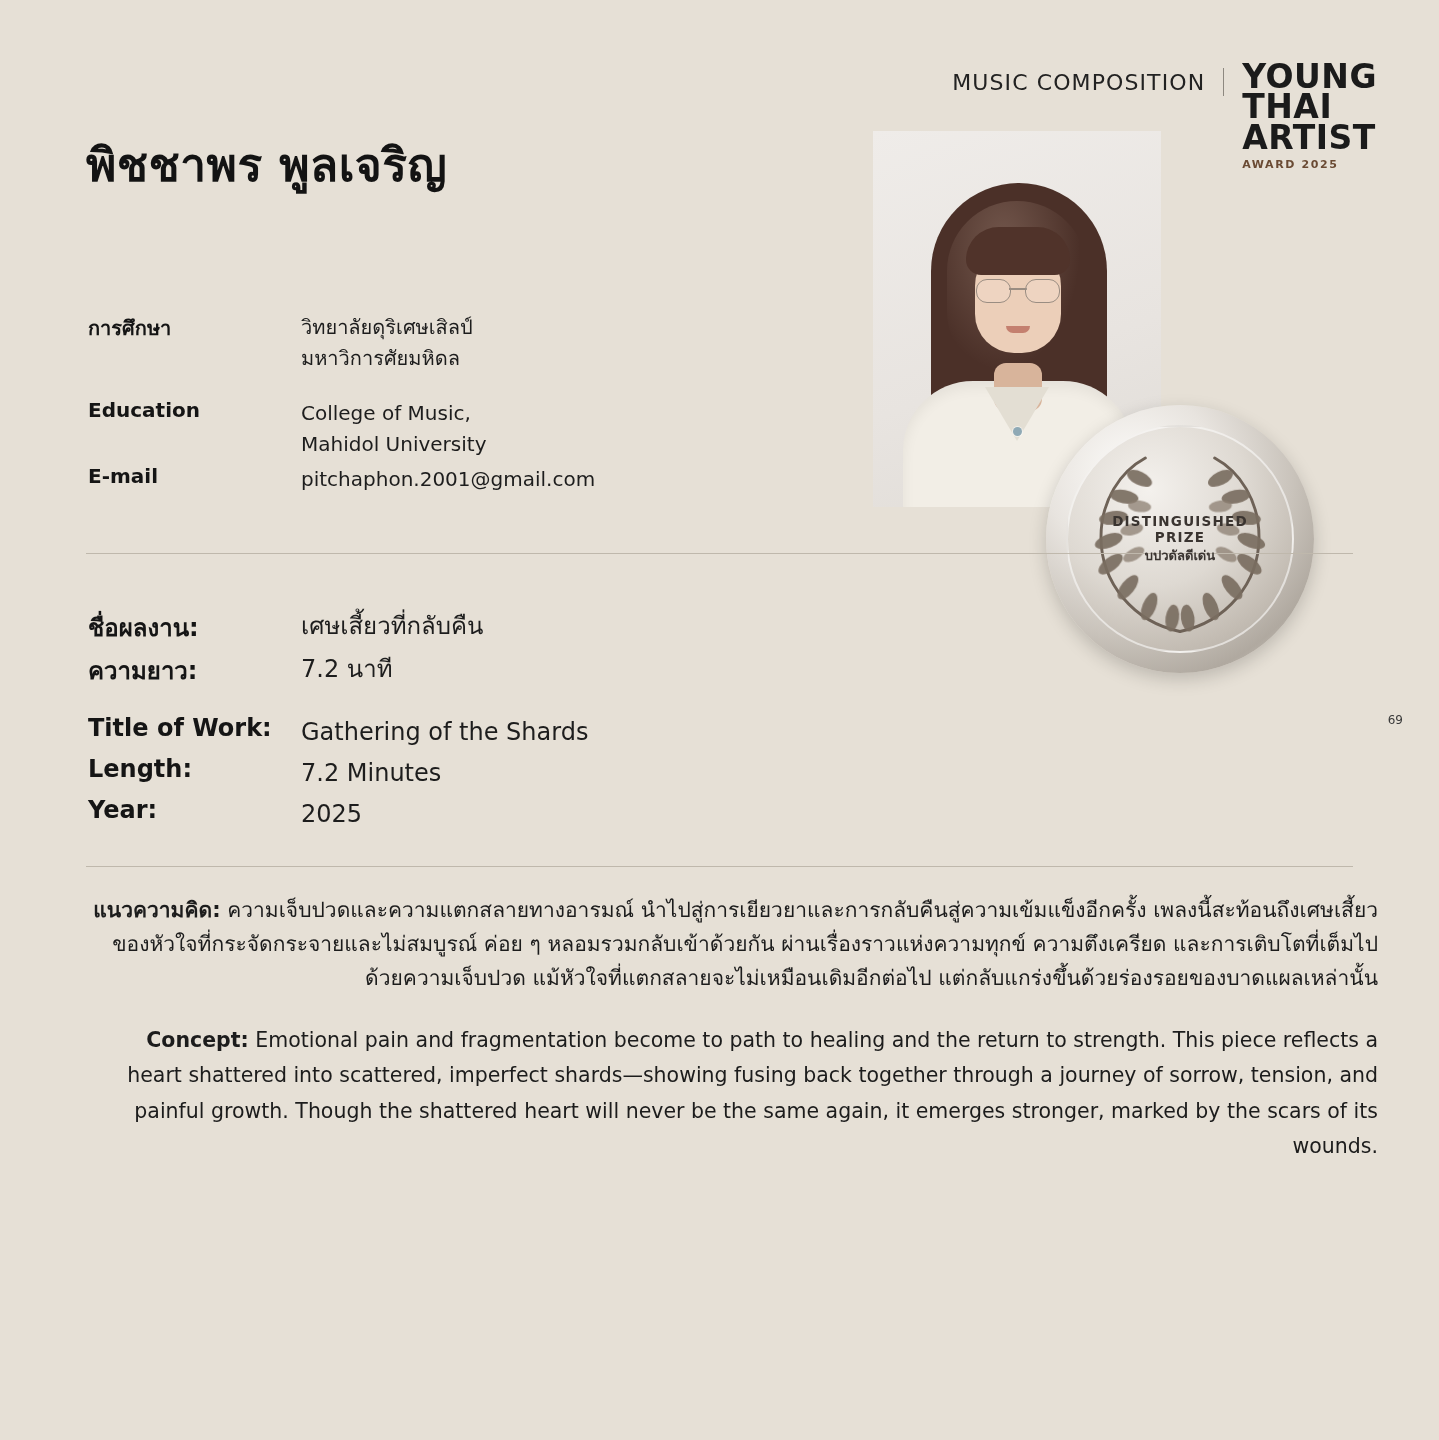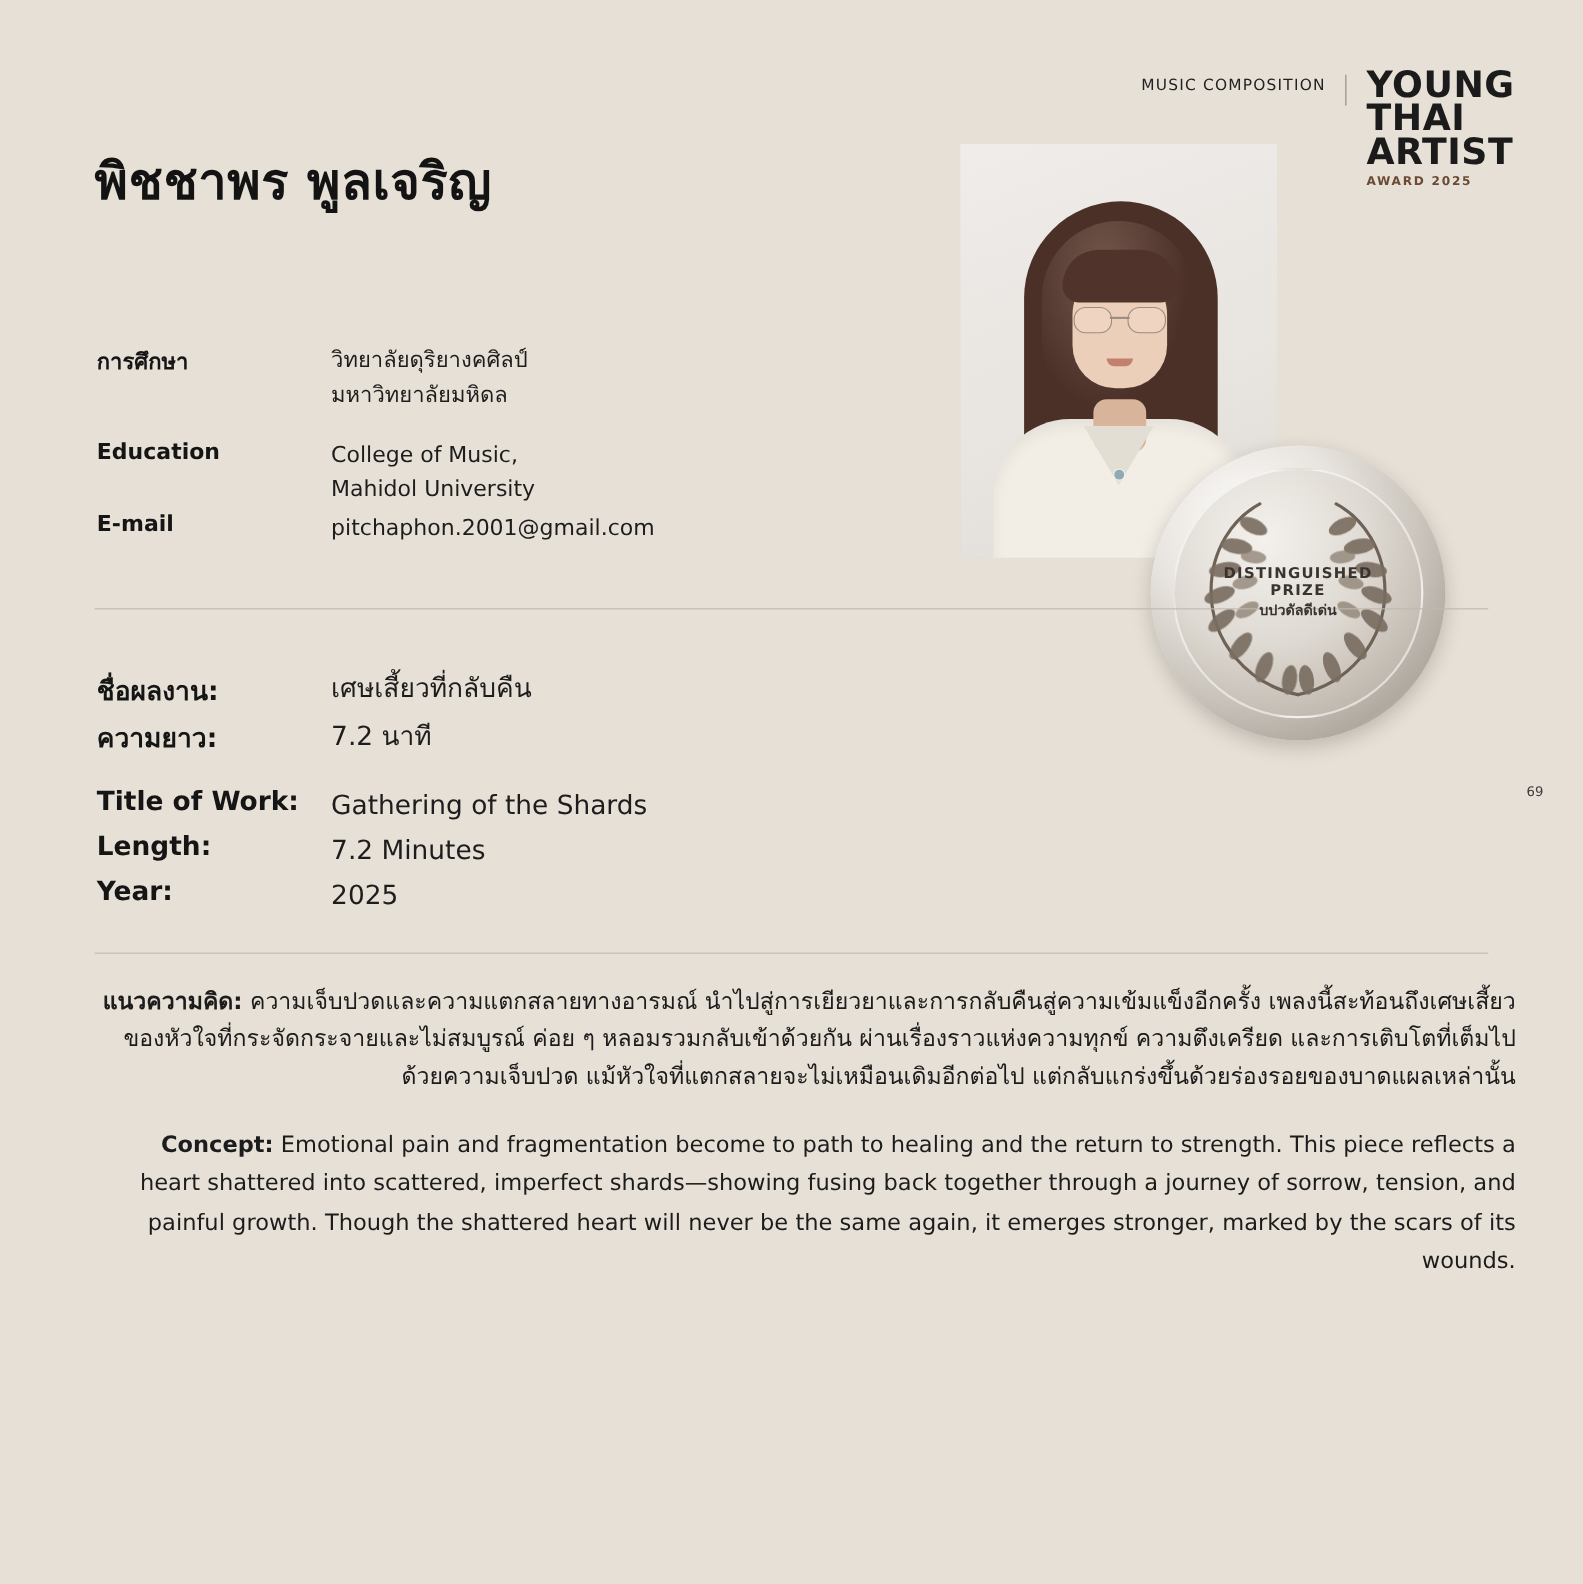--- a/index.html
+++ b/index.html
@@ -24,21 +24,21 @@
   
   .header-right {
     position: absolute;
     top: 62px;
     right: 62px;
     display: flex;
     align-items: flex-start;
     gap: 18px;
   }
   .category-label {
-    font-size: 14px;
+    font-size: 22px;
     letter-spacing: 1.1px;
     color: #222;
     font-weight: 400;
     padding-top: 8px;
     white-space: nowrap;
   }
   .header-divider {
     width: 1px;
     height: 28px;
     background: #8d8880;
@@ -366,22 +366,22 @@
       <span class="logo-sub">AWARD 2025</span>
     </div>
   </div>
 
   <div class="name-th">พิชชาพร พูลเจริญ</div>
 
   <div class="info">
     <div class="info-row">
       <div class="info-key">การศึกษา</div>
       <div class="info-val">
-        <div>วิทยาลัยดุริยางคศิลป์</div>
-        <div>มหาวิทยาลัยมหิดล</div>
+        <div>วิทยาลัยดุริเศษเสิลป์</div>
+        <div>มหาวิการศัยมหิดล</div>
       </div>
     </div>
     <div class="gap-sm"></div>
     <div class="info-row">
       <div class="info-key">Education</div>
       <div class="info-val">
         <div>College of Music,</div>
         <div>Mahidol University</div>
       </div>
     </div>

